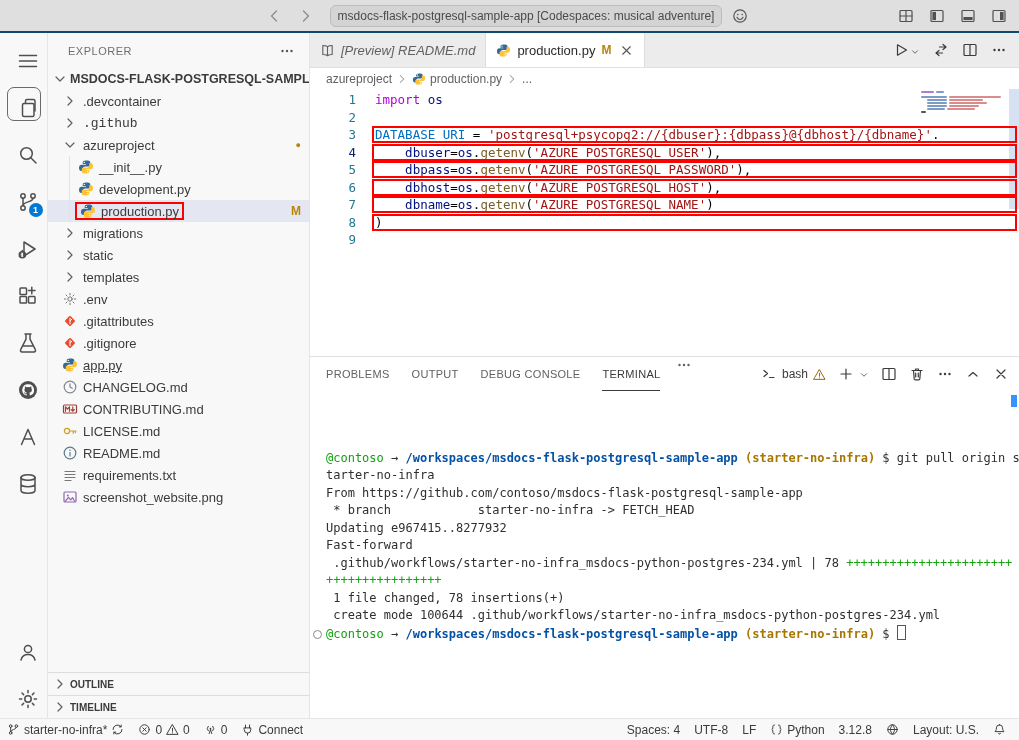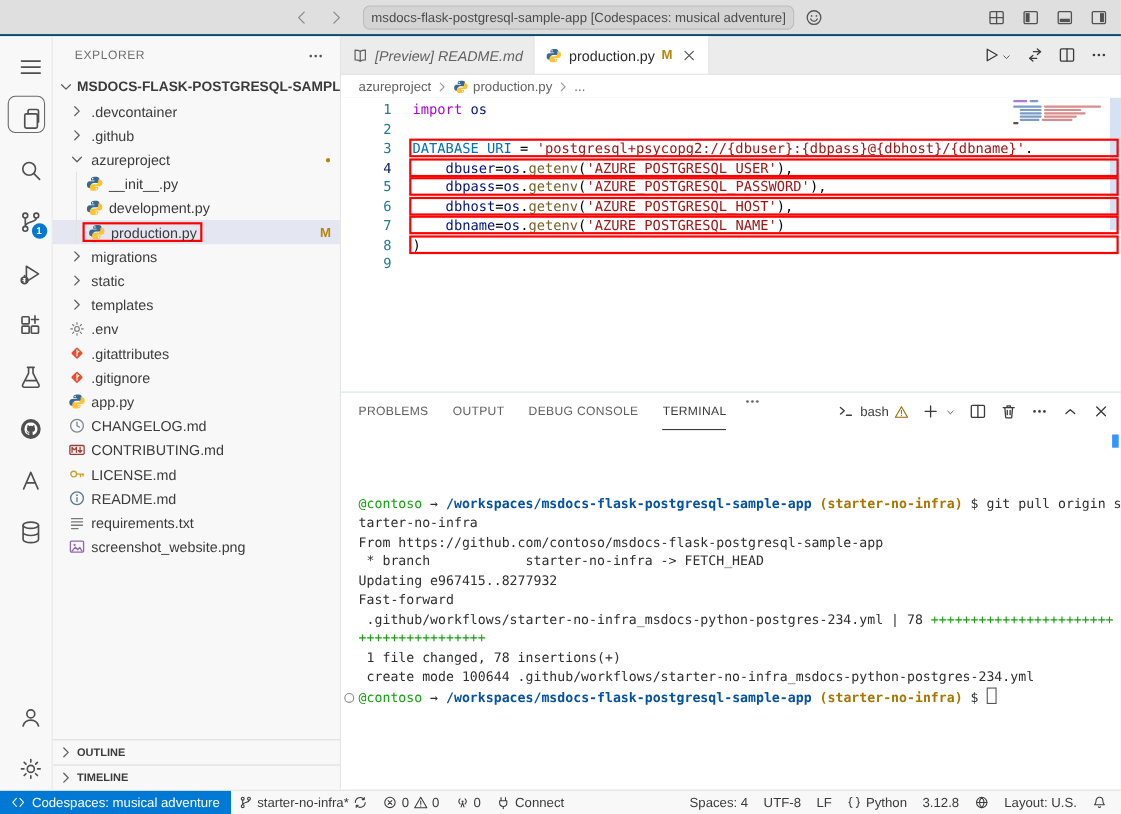--- a/index.html
+++ b/index.html
@@ -306,21 +306,21 @@
     </div>
     <div id="file-tree">
         <div class="tree-row" style="padding-left: 14px;">
           <span class="tree-inner">
             <span class="tree-chev"><svg viewBox="0 0 16 16" fill="none" stroke="currentColor" stroke-width="1.2" stroke-linecap="round" stroke-linejoin="round">
                 <path d="M6 4l4 4-4 4"></path>
               </svg></span>
             <span class="tree-label">.devcontainer</span>
           </span>
         </div>
-        <div class="tree-row" style="padding-left: 14px;">
+        <div class="tree-row" style="padding-left: 14px; font-family: Liberation Mono, monospace;">
           <span class="tree-inner">
             <span class="tree-chev"><svg viewBox="0 0 16 16" fill="none" stroke="currentColor" stroke-width="1.2" stroke-linecap="round" stroke-linejoin="round">
                 <path d="M6 4l4 4-4 4"></path>
               </svg></span>
             <span class="tree-label">.github</span>
           </span>
         </div>
         <div class="tree-row" style="padding-left: 14px;">
           <span class="tree-inner">
             <span class="tree-chev"><svg viewBox="0 0 16 16" fill="none" stroke="currentColor" stroke-width="1.2" stroke-linecap="round" stroke-linejoin="round">
@@ -408,21 +408,21 @@
         </div>
         <div class="tree-row" style="padding-left: 14px;">
           <span class="tree-inner">
             <span class="tree-ficon fi-git"><svg viewBox="0 0 16 16">
                 <rect x="4.1" y="4.1" width="7.8" height="7.8" rx="1.2" transform="rotate(45 8 8)" fill="#E84E31"></rect>
                 <path d="M8 4.8v6.4M8 8l2-2" stroke="#fff" stroke-width="1"></path>
               </svg></span>
             <span class="tree-label">.gitignore</span>
           </span>
         </div>
-        <div class="tree-row" style="padding-left: 14px;">
+        <div class="tree-row" style="padding-left: 14px; text-decoration: underline;">
           <span class="tree-inner">
             <span class="tree-ficon fi-python"><svg viewBox="0 0 16 16">
                 <path d="M7.9 1.6c-2.2 0-3.2.9-3.2 2.2V5h3.2v.7H3.5C2.1 5.7 1 6.8 1 8.9s1 3 2.4 3h1.3V9.8c0-1.3 1.1-2.4 2.4-2.4h3.2c1.1 0 2-.9 2-2V3.8c0-1.3-1-2.2-2.5-2.2z" fill="#366994"></path>
                 <path d="M8.1 14.4c2.2 0 3.2-.9 3.2-2.2V11H8.1v-.7h4.4c1.4 0 2.5-1.1 2.5-3.2s-1-3-2.4-3h-1.3v2.1c0 1.3-1.1 2.4-2.4 2.4H5.7c-1.1 0-2 .9-2 2v1.6c0 1.3 1 2.2 2.5 2.2z" fill="#FFC331"></path>
                 <circle cx="6.3" cy="3.4" r=".7" fill="#fff"></circle>
                 <circle cx="9.7" cy="12.6" r=".7" fill="#fff"></circle>
               </svg></span>
             <span class="tree-label">app.py</span>
           </span>
         </div>
@@ -715,28 +715,20 @@
       <div class="terminal" id="terminal">
         <span class="term-scrollmark"></span>
       <div class="t-line"><span class="tt-user">@contoso</span><span class="tt-plain"> → </span><span class="tt-path">/workspaces/msdocs-flask-postgresql-sample-app</span><span class="tt-plain"> </span><span class="tt-branch">(starter-no-infra)</span><span class="tt-plain"> $ git pull origin s</span></div><div class="t-line"><span class="tt-plain">tarter-no-infra</span></div><div class="t-line"><span class="tt-plain">From https://github.com/contoso/msdocs-flask-postgresql-sample-app</span></div><div class="t-line"><span class="tt-plain"> * branch            starter-no-infra -&gt; FETCH_HEAD</span></div><div class="t-line"><span class="tt-plain">Updating e967415..8277932</span></div><div class="t-line"><span class="tt-plain">Fast-forward</span></div><div class="t-line"><span class="tt-plain"> .github/workflows/starter-no-infra_msdocs-python-postgres-234.yml | 78 </span><span class="tt-plus">+++++++++++++++++++++++</span></div><div class="t-line"><span class="tt-plus">++++++++++++++++</span></div><div class="t-line"><span class="tt-plain"> 1 file changed, 78 insertions(+)</span></div><div class="t-line"><span class="tt-plain"> create mode 100644 .github/workflows/starter-no-infra_msdocs-python-postgres-234.yml</span></div><div class="t-line"><span class="t-marker"></span><span class="tt-user">@contoso</span><span class="tt-plain"> → </span><span class="tt-path">/workspaces/msdocs-flask-postgresql-sample-app</span><span class="tt-plain"> </span><span class="tt-branch">(starter-no-infra)</span><span class="tt-plain"> $ </span><span class="tt-cursor"></span></div></div>
     </div>
 
   </section>
 </div>
 
 <footer class="statusbar">
   <div class="sb-left" id="sb-left">
-      <div class="sb-item accent" style="background: rgb(0, 120, 212);">
-        <span class="i13">
-          <svg viewBox="0 0 16 16" fill="none" stroke="currentColor" stroke-width="1.2" stroke-linecap="round" stroke-linejoin="round">
-            <path d="M6 3.5L2 8l4 4.5M10 3.5L14 8l-4 4.5"></path>
-          </svg>
-        </span>
-        <span>Codespaces: musical adventure</span>
-      </div>
       <div class="sb-item">
         <span class="i13">
           <svg viewBox="0 0 16 16" fill="none" stroke="currentColor" stroke-width="1.2" stroke-linecap="round" stroke-linejoin="round">
             <circle cx="4.5" cy="3.8" r="1.6"></circle>
             <circle cx="11.5" cy="3.8" r="1.6"></circle>
             <circle cx="4.5" cy="12.2" r="1.6"></circle>
             <path d="M4.5 5.4v5.2M11.5 5.4c0 3.2-7 2.3-7 5.2"></path>
           </svg>
         </span>
         <span>starter-no-infra*</span>

